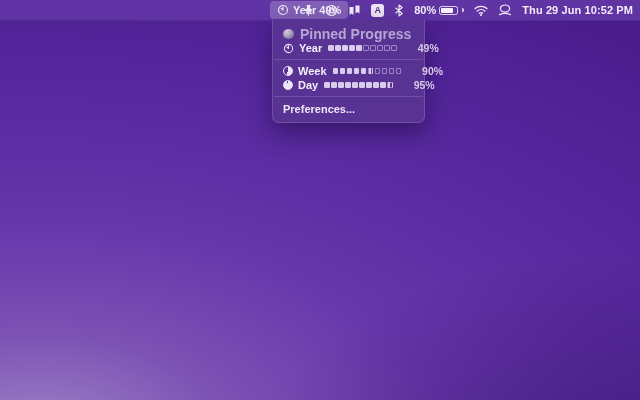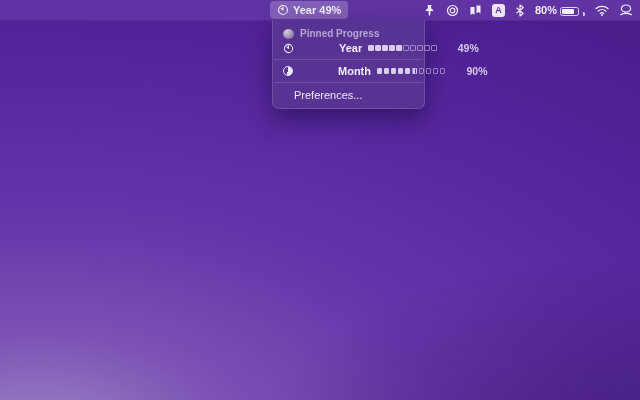--- a/index.html
+++ b/index.html
@@ -28,21 +28,21 @@
   .menubar-item-pinned{
     position:absolute;left:270px;top:1px;height:18px;
     display:flex;align-items:center;gap:4px;padding:0 7px;
     background:rgba(255,255,255,.22);border-radius:4px;
   }
   .menubar-right{
     position:absolute;right:7px;top:0;height:20px;
     display:flex;align-items:center;gap:10px;
   }
   .mb-icon{display:flex;align-items:center;justify-content:center;}
-  .battery-group{display:flex;align-items:flex-end;gap:3px;}
+  .battery-group{display:flex;align-items:center;gap:3px;}
   .battery-body{
     position:relative;width:19px;height:9px;border:1px solid rgba(245,240,251,.85);
     border-radius:2.5px;box-sizing:border-box;
   }
   .battery-fill{position:absolute;left:1px;top:1px;bottom:1px;background:#f5f0fb;border-radius:1px;}
   .battery-tip{width:2px;height:4px;background:rgba(245,240,251,.8);border-radius:0 1.5px 1.5px 0;margin-left:1px;}
   .a-key{
     width:13px;height:13px;border-radius:3px;background:rgba(245,240,251,.95);
     color:#5c2f9e;font-size:9px;font-weight:bold;display:flex;align-items:center;justify-content:center;
   }
@@ -52,40 +52,40 @@
     position:absolute;left:272px;top:20px;width:153px;
     background:rgba(88,52,148,.94);
     border:1px solid rgba(255,255,255,.14);
     border-top:none;
     border-radius:0 0 7px 7px;
     box-shadow:0 10px 24px rgba(15,0,45,.45);
     padding:5px 0 5px;box-sizing:border-box;
     color:#f4eefb;font-size:11px;
   }
   .phead{display:flex;align-items:center;gap:6px;height:15px;padding:0 10px;margin-top:1px;}
-  .phead .ptitle{color:#b7a6d4;font-weight:bold;font-size:10px;}
+  .phead .ptitle{color:#b7a6d4;font-weight:bold;font-size:14px;}
   .sphere{
     width:11px;height:10px;border-radius:50%;flex:0 0 auto;
     background:radial-gradient(circle at 35% 28%, #d4cedd 0%, #a79dbb 45%, #867a9e 75%, #6e6387 100%);
   }
   .prow{display:flex;align-items:center;height:14px;padding:0 10px;gap:5px;}
-  .plabel{font-weight:bold;color:#f4eefb;white-space:nowrap;margin-left:40px;}
+  .plabel{font-weight:bold;color:#f4eefb;white-space:nowrap;}
   .psegs{display:flex;align-items:center;gap:1.5px;margin-left:1px;}
   .seg{
     width:5.5px;height:5.5px;box-sizing:border-box;border-radius:1px;
     border:1px solid rgba(216,203,236,.55);
   }
   .seg.full{background:#d8cbec;border-color:#d8cbec;}
   .ppct{color:#d6c9e9;font-weight:bold;margin-left:16px;font-size:10.5px;}
   .pie{
     width:10px;height:10px;border-radius:50%;box-sizing:border-box;flex:0 0 auto;
     border:1px solid #ece5f7;
   }
   .separator{height:1px;background:rgba(255,255,255,.15);margin:4px 1px;}
-  .prefs{height:16px;display:flex;align-items:center;padding:0 21px;color:#efe8f9;}
+  .prefs{height:16px;display:flex;align-items:center;padding:0 10px;color:#efe8f9;font-weight:bold;}
   svg{display:block;}
 </style>
 </head>
 <body>
 
 <div class="wallpaper"></div>
 
 <div class="menubar">
 
   <div class="menubar-item-pinned">
@@ -145,20 +145,21 @@
       </svg>
     </span>
 
     <span class="mb-icon">
       <svg width="14" height="12" viewBox="0 0 14 12">
         <ellipse cx="7" cy="4.6" rx="4.6" ry="3.6" fill="none" stroke="#f3edfb" stroke-width="1.2"></ellipse>
         <path d="M1.6 10.6q5.4-2.6 10.8 0" fill="none" stroke="#f3edfb" stroke-width="1.2" stroke-linecap="round"></path>
       </svg>
     </span>
 
+    <span class="clock-text">Thu 29 Jun 10:52 PM</span>
   </div>
 </div>
 
 <div class="dropdown">
   <div id="dropdown-sections">
       <div class="phead">
         <span class="sphere"></span>
         <span class="ptitle">Pinned Progress</span>
       </div>
       <div class="prow">
@@ -179,33 +180,50 @@
           <span class="seg"></span>
           <span class="seg"></span>
           <span class="seg"></span>
           <span class="seg"></span>
         </span>
         <span class="ppct">49%</span>
       </div>
       <div class="separator"></div>
       <div class="prow">
         <span class="pie" style="background: conic-gradient(rgb(236, 229, 247) 56%, transparent 0deg);"></span>
-        <span class="plabel">Month</span>
+        <span class="plabel">Week</span>
         <span class="psegs">
           <span class="seg full"></span>
           <span class="seg full"></span>
           <span class="seg full"></span>
           <span class="seg full"></span>
           <span class="seg full"></span>
           <span class="seg" style="background: linear-gradient(90deg, rgb(216, 203, 236) 60%, transparent 0px);"></span>
           <span class="seg"></span>
           <span class="seg"></span>
           <span class="seg"></span>
           <span class="seg"></span>
         </span>
         <span class="ppct">90%</span>
+      </div>
+      <div class="prow">
+        <span class="pie" style="background: conic-gradient(rgb(236, 229, 247) 95%, transparent 0deg);"></span>
+        <span class="plabel">Day</span>
+        <span class="psegs">
+          <span class="seg full"></span>
+          <span class="seg full"></span>
+          <span class="seg full"></span>
+          <span class="seg full"></span>
+          <span class="seg full"></span>
+          <span class="seg full"></span>
+          <span class="seg full"></span>
+          <span class="seg full"></span>
+          <span class="seg full"></span>
+          <span class="seg" style="background: linear-gradient(90deg, rgb(216, 203, 236) 50%, transparent 0px);"></span>
+        </span>
+        <span class="ppct">95%</span>
       </div>
     </div>
   <div class="separator"></div>
   <div class="prefs">
     <span>Preferences...</span>
   </div>
 </div>
 
 </body></html>

